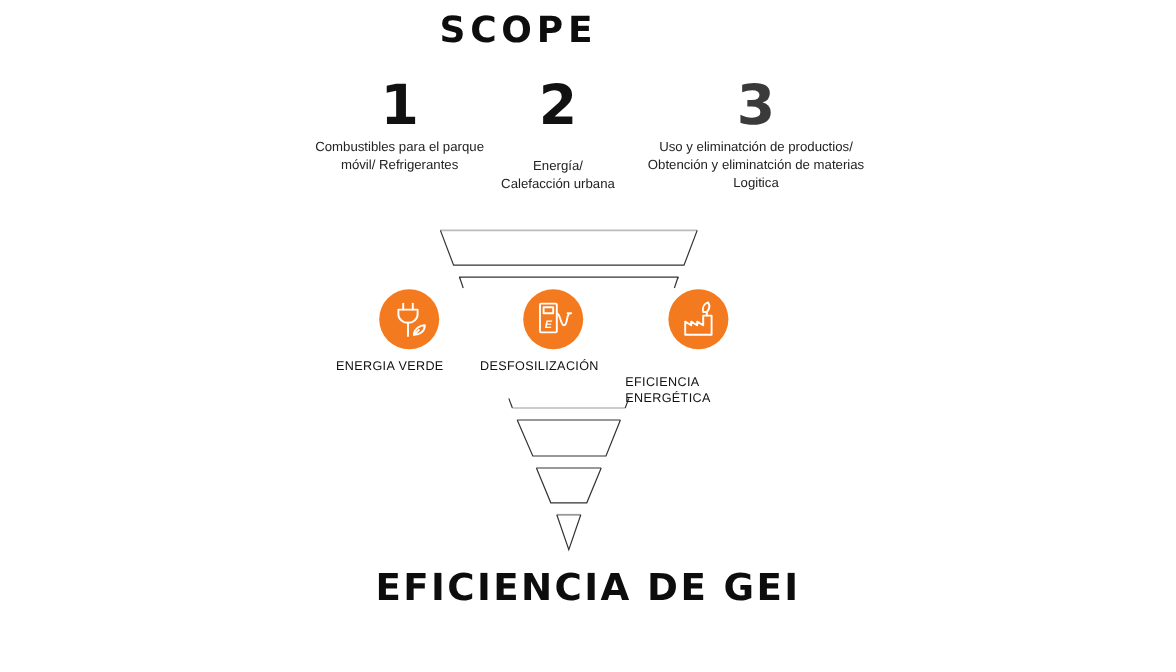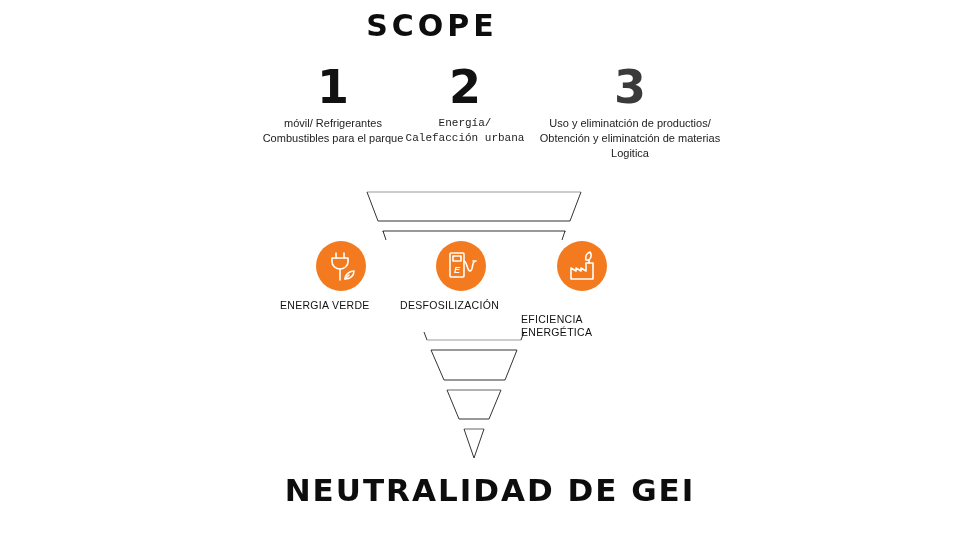--- a/index.html
+++ b/index.html
@@ -16,28 +16,28 @@
             font-weight:bold; font-size:31px; letter-spacing:2px; color:#0d0d0d; }
 </style>
 </head>
 <body>
 
 <div class="abs title">SCOPE</div>
 
 <div class="abs" style="left:243px; top:62px; width:180px;">
   <div class="num" style="color:#111;">1</div>
   <div class="desc" style="margin-top:4px;">
+    <div>Combustibles para el parque</div>
     <div>móvil/ Refrigerantes</div>
-    <div>Combustibles para el parque</div>
   </div>
 </div>
 
 <div class="abs" style="left:405px; top:62px; width:120px;">
   <div class="num" style="color:#111;">2</div>
-  <div class="desc" style="margin-top:4px;font-family:Liberation Mono, monospace;">
+  <div class="desc" style="margin-top:20px;">
     <div>Energía/</div>
     <div>Calefacción urbana</div>
   </div>
 </div>
 
 <div class="abs" style="left:515px; top:62px; width:230px;">
   <div class="num" style="color:#3a3a3a;">3</div>
   <div class="desc" style="margin-top:4px;">
     <div>Uso y eliminatción de productios/</div>
     <div>Obtención y eliminatción de materias</div>
@@ -104,13 +104,13 @@
       <path d="M21 11 C20 7 22 4 25 3 C27 6 26 9 24 11 Z"></path>
       <line x1="24" y1="11" x2="24" y2="14"></line>
     </svg>
   </div>
   <div class="lbl" style="margin-top:22px;">
     <div>EFICIENCIA</div>
     <div>ENERGÉTICA</div>
   </div>
 </div>
 
-<div class="abs bottom">NEUTRALIDAD DE GEI</div>
+<div class="abs bottom">EFICIENCIA DE GEI</div>
 
 </body></html>

